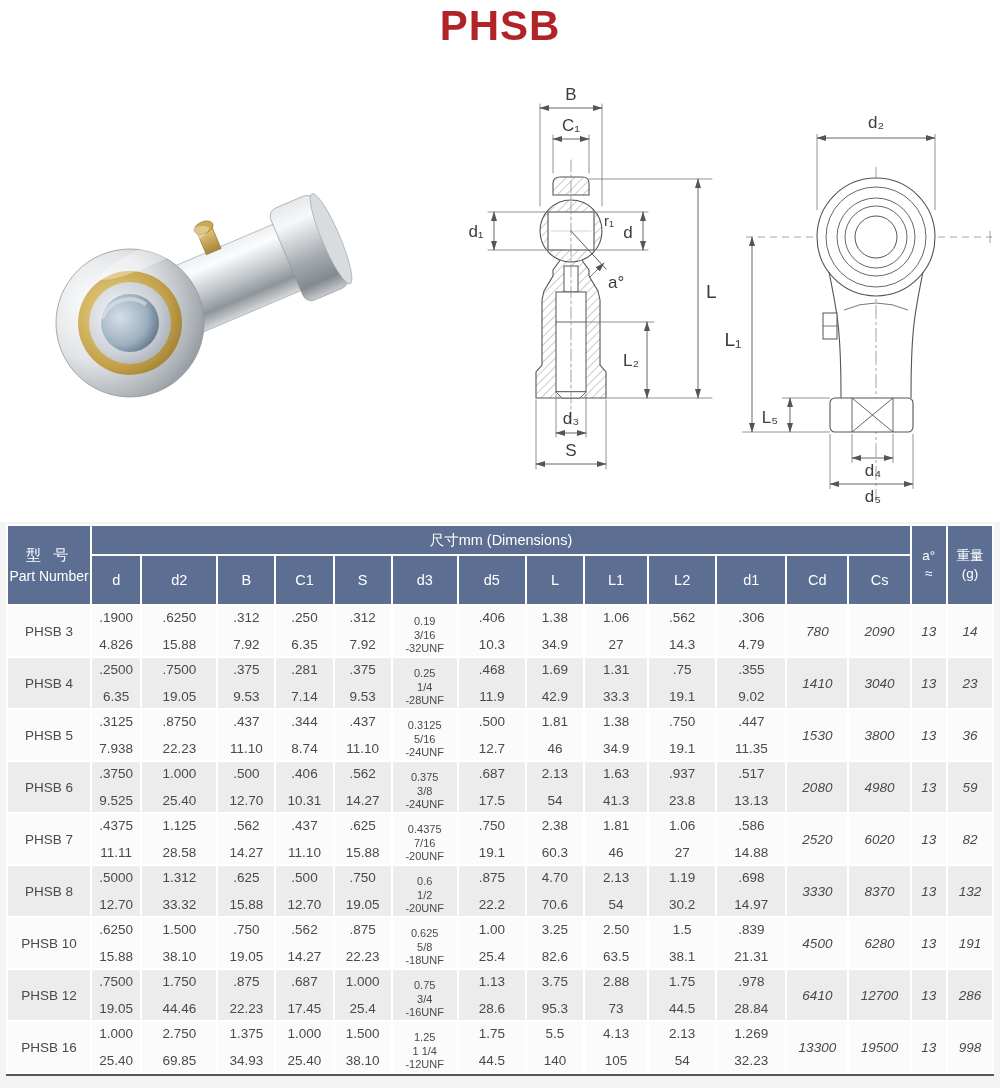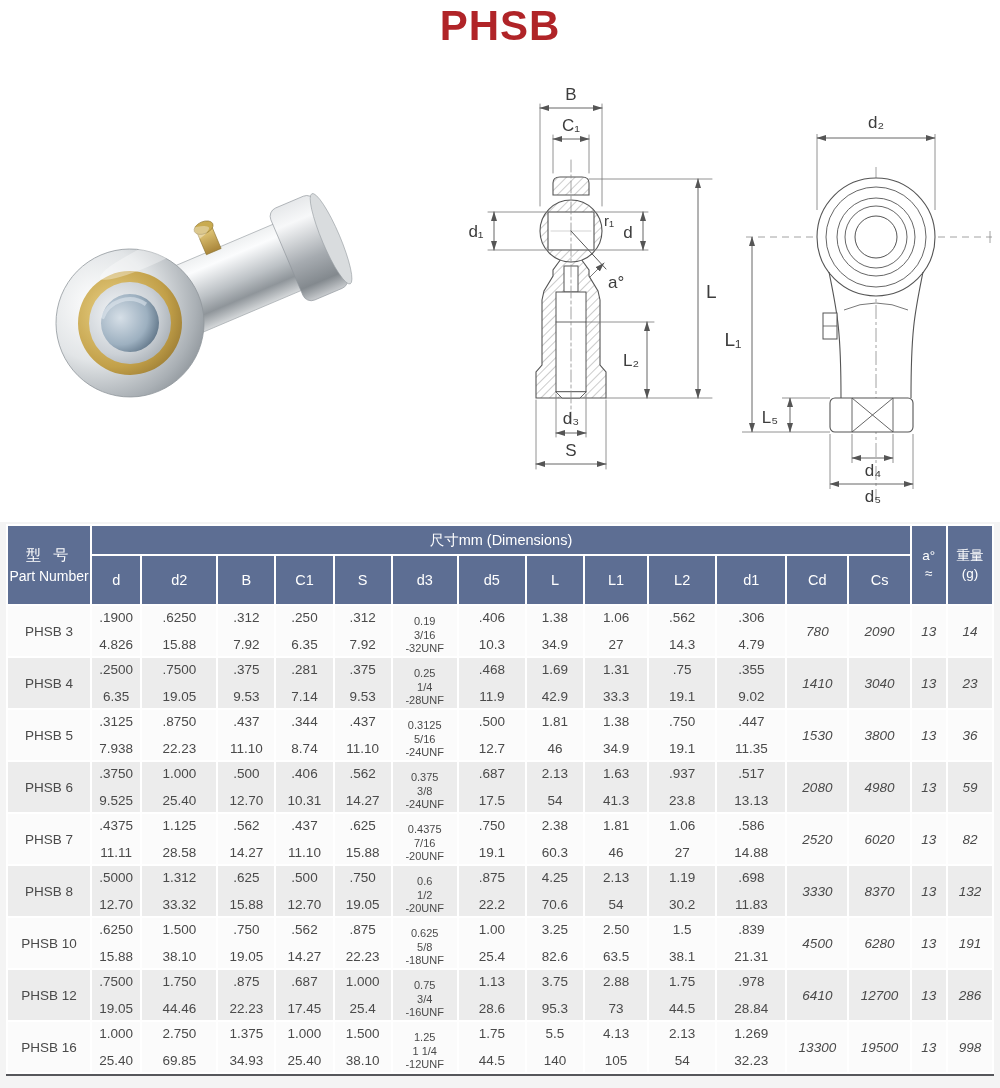--- a/index.html
+++ b/index.html
@@ -773,40 +773,40 @@
               </div>
             </td>
             <td>
               <div class="cellwrap double">
                 <div class="val">.875</div>
                 <div class="val">22.2</div>
               </div>
             </td>
             <td>
               <div class="cellwrap double">
-                <div class="val">4.25</div>
+                <div class="val">4.70</div>
                 <div class="val">70.6</div>
               </div>
             </td>
             <td>
               <div class="cellwrap double">
                 <div class="val">2.13</div>
                 <div class="val">54</div>
               </div>
             </td>
             <td>
               <div class="cellwrap double">
                 <div class="val">1.19</div>
                 <div class="val">30.2</div>
               </div>
             </td>
             <td>
               <div class="cellwrap double">
                 <div class="val">.698</div>
-                <div class="val">11.83</div>
+                <div class="val">14.97</div>
               </div>
             </td>
             <td>
               <div class="cellwrap single">
                 <div class="val">3330</div>
               </div>
             </td>
             <td>
               <div class="cellwrap single">
                 <div class="val">8370</div>

